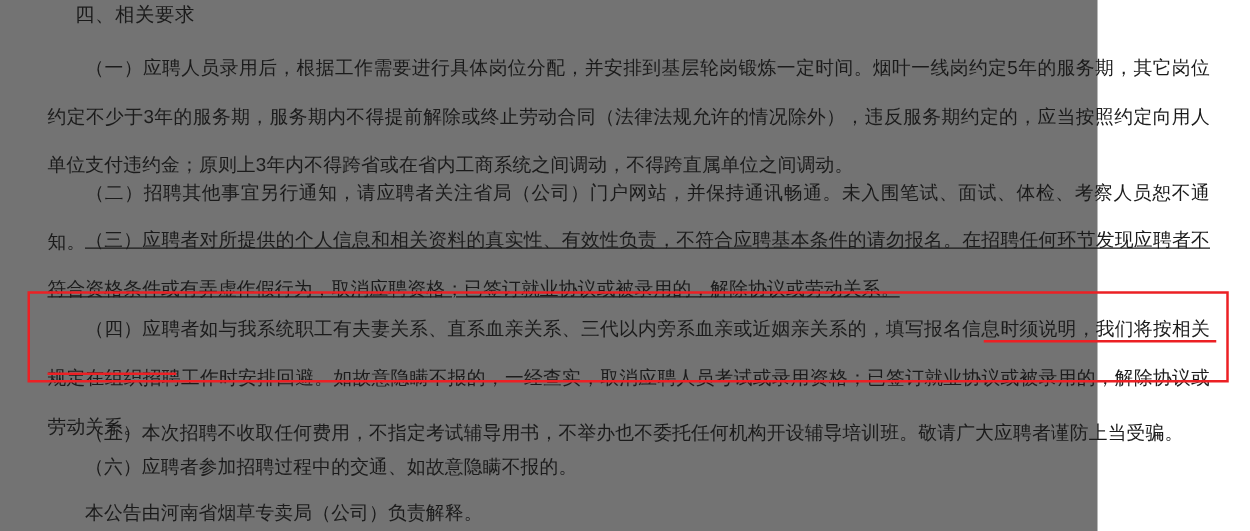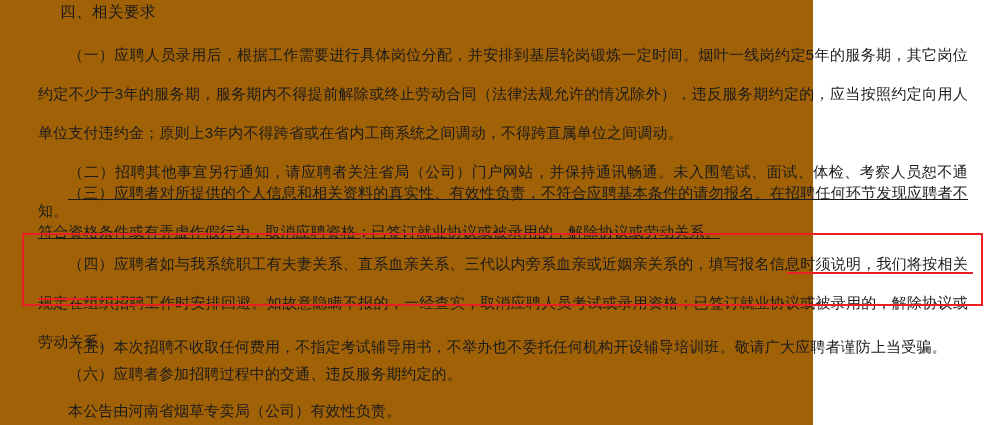--- a/index.html
+++ b/index.html
@@ -8,23 +8,23 @@
   }
   body {
     width: 1000px;
     height: 425px;
     background: #ffffff;
     font-family: "Liberation Sans", sans-serif;
     overflow: hidden;
   }
   .page {
     position: relative;
-    width: 813px;
+    width: 878px;
     height: 425px;
-    background: #a16207;
+    background: #737373;
     box-sizing: border-box;
   }
   .doc-body {
     position: absolute;
     left: 0;
     top: 0;
     width: 1000px;
     padding: 0;
   }
   .section-title {
@@ -47,21 +47,21 @@
     text-align: justify;
     text-justify: inter-ideograph;
     letter-spacing: 0.15px;
   }
   .para .ind {
     display: inline-block;
     width: 30px;
   }
   
   #p1 { top: 35px; }
-  #p2 { top: 152px; }
+  #p2 { top: 136px; font-family: Liberation Serif, serif; }
   #p3 { top: 173px; text-decoration: underline; }
   #p4 { top: 244px; }
   #p5 { top: 317px; margin-top: 10px; }
   #p6 { top: 354px; }
   #p7 { top: 391px; }
 
   
   .redbox {
     position: absolute;
     left: 22px;
@@ -92,22 +92,22 @@
     <div class="para" id="p1"><span class="ind"></span><span>（一）</span><span>应聘人员录用后，根据工作需要进行具体岗位分配，并安排到基层轮岗锻炼一定时间。烟叶一线岗约定5年的服务期，其它岗位约定不少于3年的服务期，服务期内不得提前解除或终止劳动合同（法律法规允许的情况除外），违反服务期约定的，应当按照约定向用人单位支付违约金；原则上3年内不得跨省或在省内工商系统之间调动，不得跨直属单位之间调动。</span></div>
 
     <div class="para" id="p2"><span class="ind"></span><span>（二）</span><span>招聘其他事宜另行通知，请应聘者关注省局（公司）门户网站，并保持通讯畅通。未入围笔试、面试、体检、考察人员恕不通知。</span></div>
 
     <div class="para" id="p3"><span class="ind"></span><span>（三）</span><span>应聘者对所提供的个人信息和相关资料的真实性、有效性负责，不符合应聘基本条件的请勿报名。在招聘任何环节发现应聘者不符合资格条件或有弄虚作假行为，取消应聘资格；已签订就业协议或被录用的，解除协议或劳动关系。</span></div>
 
     <div class="para" id="p4"><span class="ind"></span><span>（四）</span><span>应聘者如与我系统职工有夫妻关系、直系血亲关系、三代以内旁系血亲或近姻亲关系的，填写报名信息时须说明，我们将按相关规定在组织招聘工作时安排回避。如故意隐瞒不报的，一经查实，取消应聘人员考试或录用资格；已签订就业协议或被录用的，解除协议或劳动关系。</span></div>
 
     <div class="para" id="p5"><span class="ind"></span><span>（五）</span><span>本次招聘不收取任何费用，不指定考试辅导用书，不举办也不委托任何机构开设辅导培训班。敬请广大应聘者谨防上当受骗。</span></div>
 
-    <div class="para" id="p6"><span class="ind"></span><span>（六）</span><span>应聘者参加招聘过程中的交通、违反服务期约定的。</span></div>
+    <div class="para" id="p6"><span class="ind"></span><span>（六）</span><span>应聘者参加招聘过程中的交通、如故意隐瞒不报的。</span></div>
 
-    <div class="para" id="p7"><span class="ind"></span><span>本公告由河南省烟草专卖局（公司）有效性负责。</span></div>
+    <div class="para" id="p7"><span class="ind"></span><span>本公告由河南省烟草专卖局（公司）负责解释。</span></div>
 
     <div class="redbox"></div>
     <div class="underline" id="u1"></div>
     <div class="underline" id="u2"></div>
 
   </div>
 </div>
 
 </body></html>

